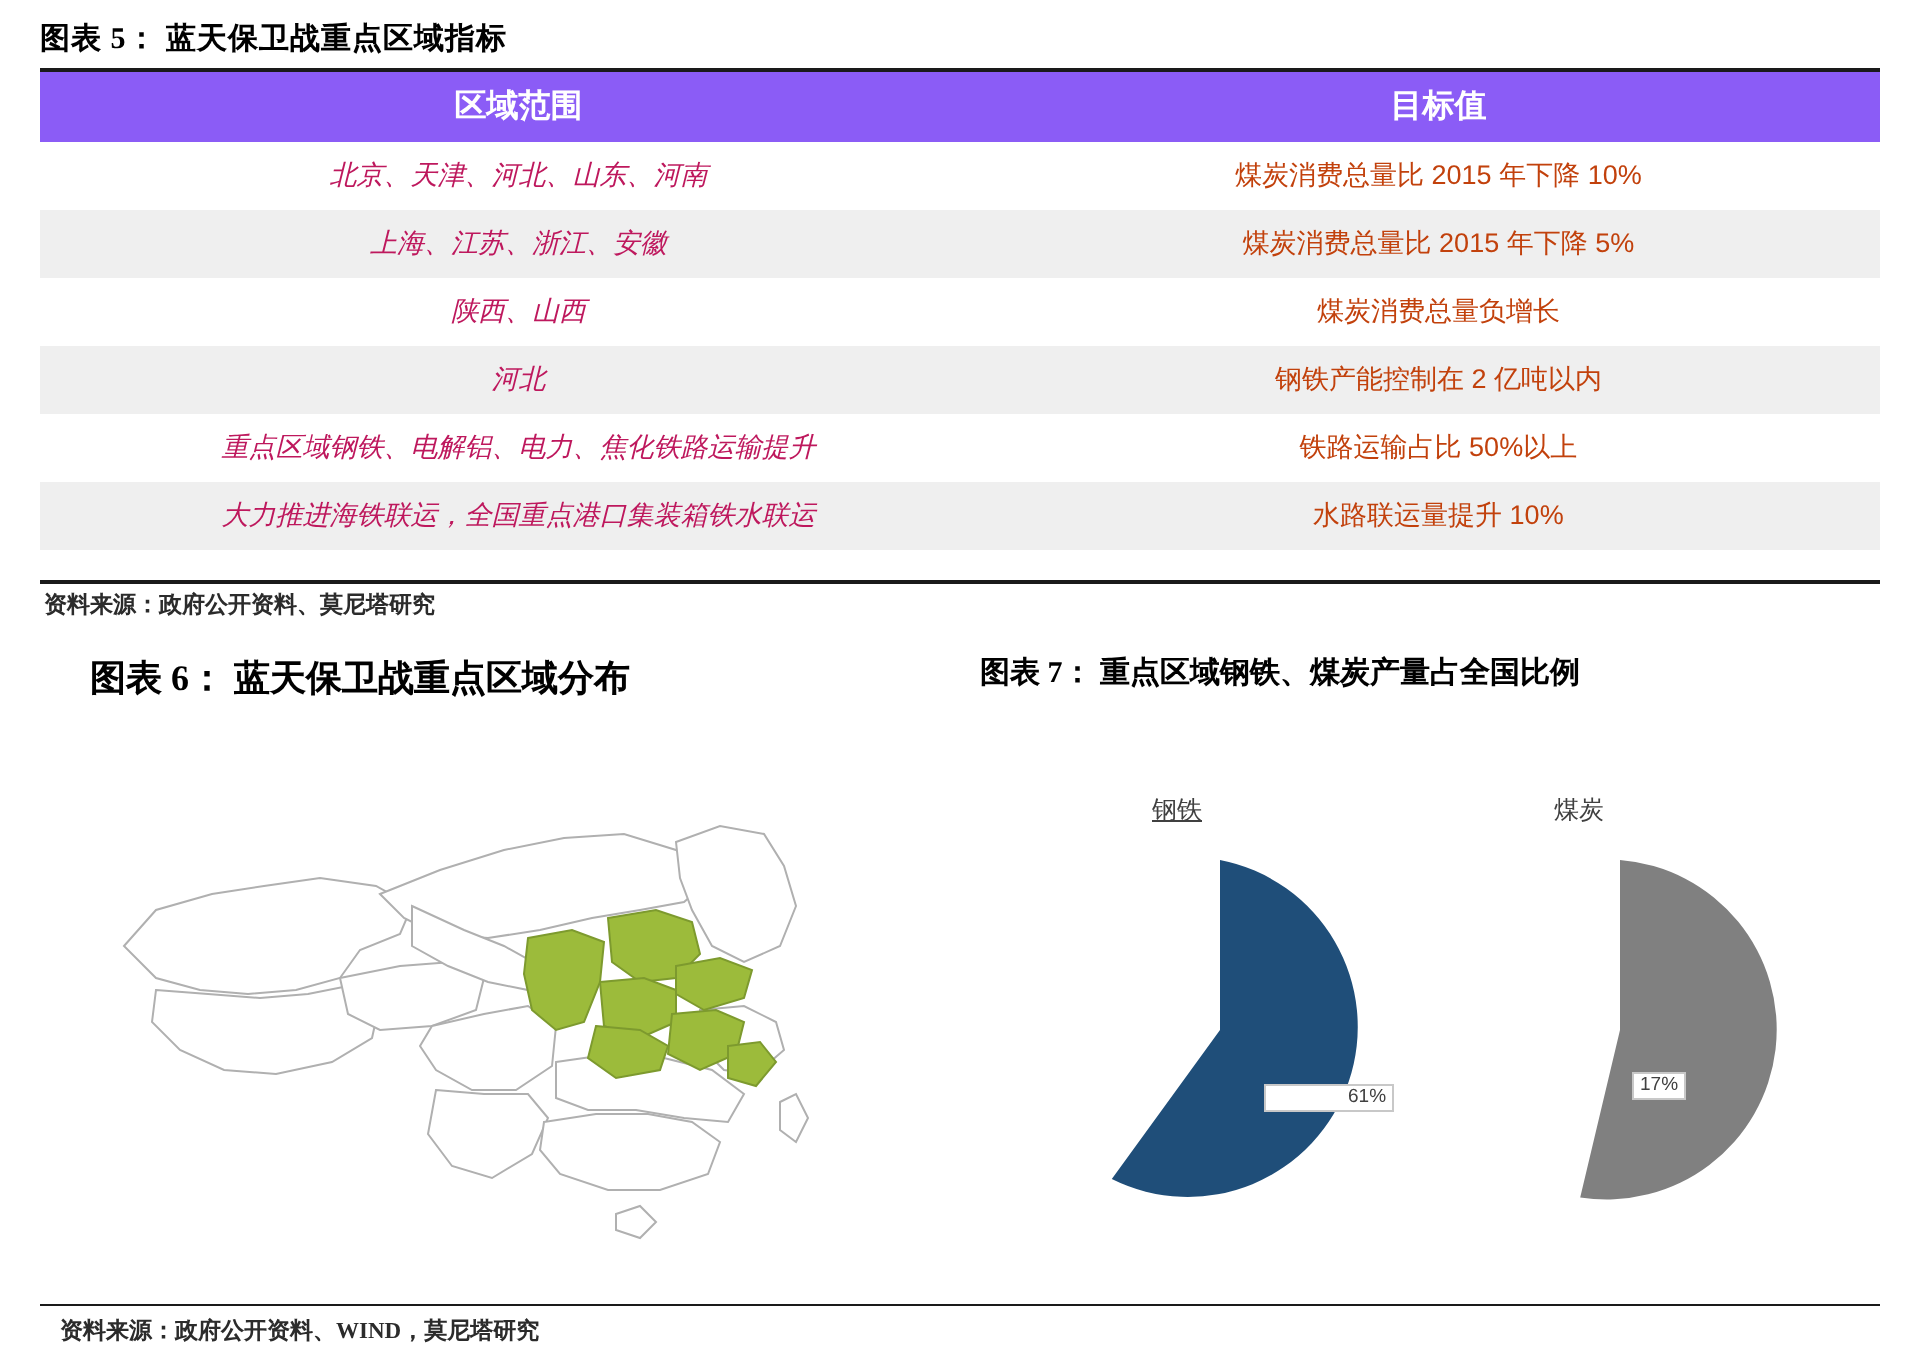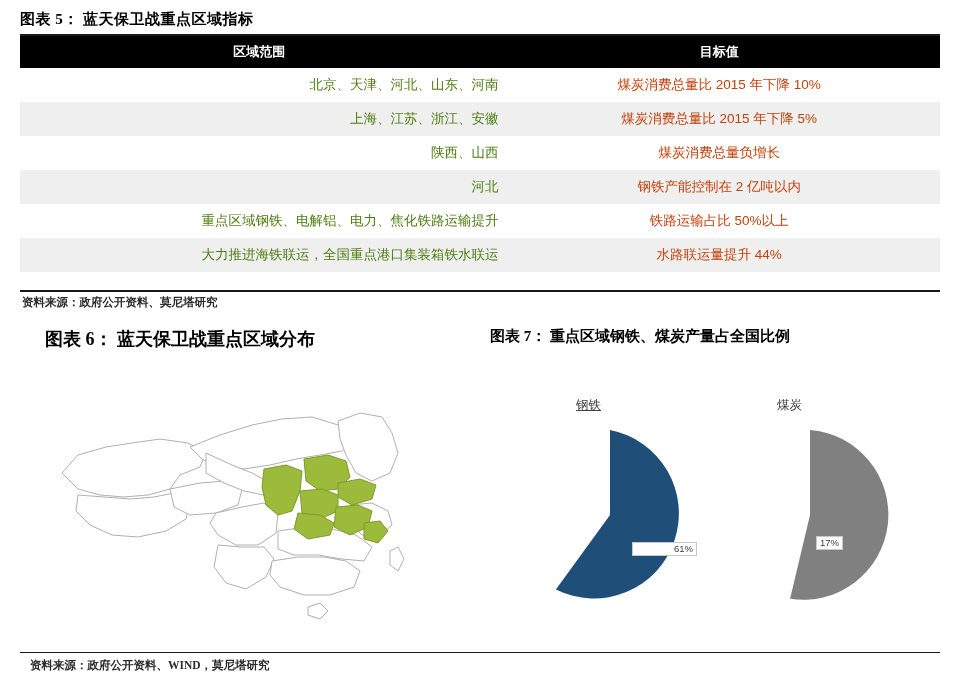--- a/index.html
+++ b/index.html
@@ -36,40 +36,41 @@
     left: 20px;
     top: 34px;
     width: 920px;
   }
   table.tbl {
     border-collapse: collapse;
     width: 920px;
     table-layout: fixed;
   }
   table.tbl thead th {
-    background: #000000;
+    background: #8b5cf6;
     color: #ffffff;
-    font-size: 13px;
+    font-size: 16px;
     font-weight: bold;
     padding: 7px 0;
     text-align: center;
     border: none;
   }
   table.tbl tbody td {
     font-size: 13.5px;
     padding: 8px 0;
     border: none;
     vertical-align: middle;
   }
   table.tbl tbody tr.odd td { background: #ffffff; }
   table.tbl tbody tr.even td { background: #efefef; }
   td.region {
-    text-align: right;
+    text-align: center;
     padding-left: 12px;
-    color: #4d7c0f;
+    color: #be185d;
+    font-style: italic;
   }
   td.target {
     text-align: center;
     color: #c2410c;
   }
   .tbl-topline {
     border-top: 2px solid #1a1a1a;
   }
   .ex5-bottomline {
     position: absolute;
@@ -193,21 +194,21 @@
         <tr class="even">
           <td class="region">河北</td>
           <td class="target">钢铁产能控制在 2 亿吨以内</td>
         </tr>
         <tr class="odd">
           <td class="region">重点区域钢铁、电解铝、电力、焦化铁路运输提升</td>
           <td class="target">铁路运输占比 50%以上</td>
         </tr>
         <tr class="even">
           <td class="region">大力推进海铁联运，全国重点港口集装箱铁水联运</td>
-          <td class="target">水路联运量提升 44%</td>
+          <td class="target">水路联运量提升 10%</td>
         </tr>
       </tbody>
     </table>
   </div>
 
   <div class="ex5-bottomline"></div>
   <div class="src5">资料来源：政府公开资料、莫尼塔研究</div>
 
   <div class="ex6-title">图表 6： 蓝天保卫战重点区域分布</div>
   <div class="ex7-title">图表 7： 重点区域钢铁、煤炭产量占全国比例</div>

